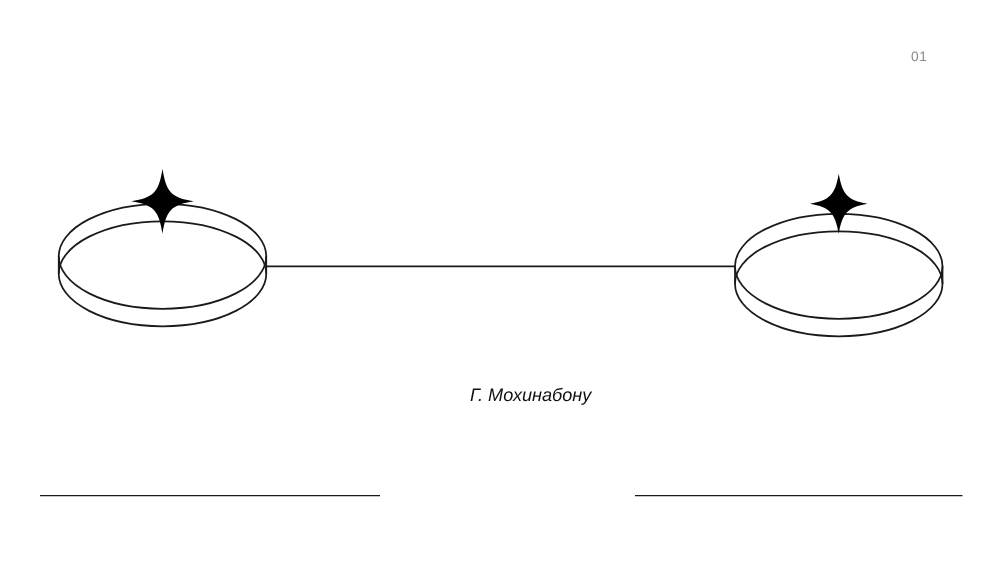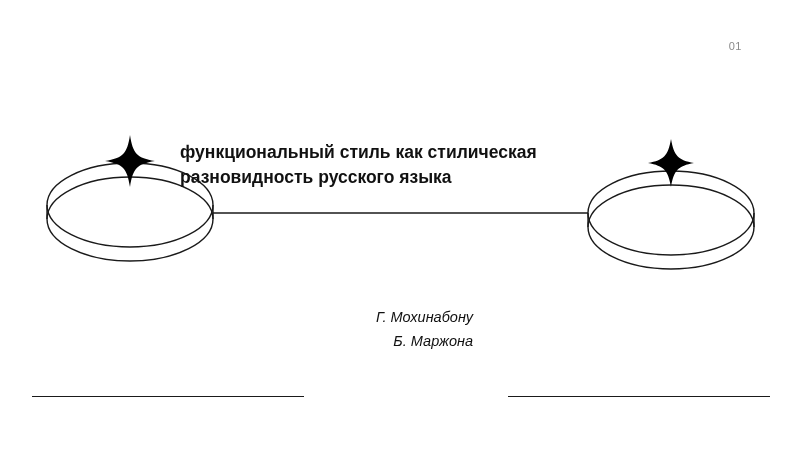--- a/index.html
+++ b/index.html
@@ -100,23 +100,21 @@
       <ellipse cx="671" cy="227" rx="83" ry="42" fill="none" stroke="#1a1a1a" stroke-width="1.4"></ellipse>
       <line x1="588" y1="213" x2="588" y2="227" stroke="#1a1a1a" stroke-width="1.4"></line>
       <line x1="754" y1="213" x2="754" y2="227" stroke="#1a1a1a" stroke-width="1.4"></line>
     </g>
 
     <path d="M130 135 C133 154 137 158 155 161 C137 164 133 168 130 187 C127 168 123 164 105 161 C123 158 127 154 130 135 Z" fill="#000000"></path>
 
     <path d="M671 139 C674 156 678 160 694 163 C678 166 674 170 671 187 C668 170 664 166 648 163 C664 160 668 156 671 139 Z" fill="#000000"></path>
   </svg>
 
-  <div class="title">функциональный стиль как стилическая разновидность русского языка</div>
 
   <div class="authors">
     <div>Г. Мохинабону</div>
-    <div>Б. Маржона</div>
   </div>
 
   <div class="rule rule-left"></div>
   <div class="rule rule-right"></div>
 
 </div>
 
 </body></html>

